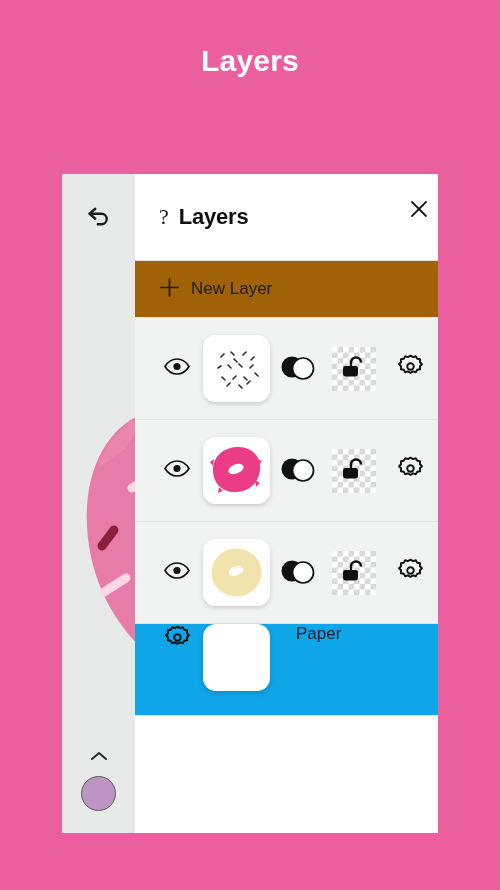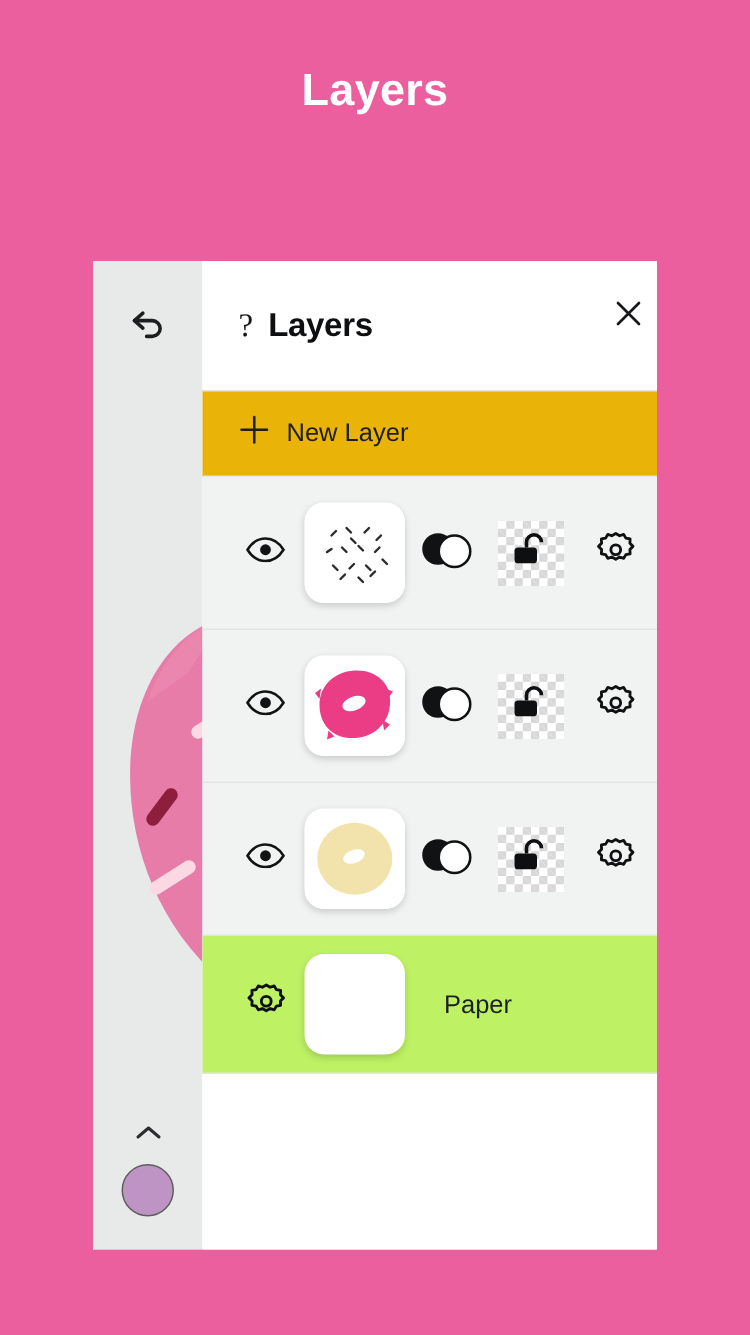--- a/index.html
+++ b/index.html
@@ -128,21 +128,21 @@
   .close-btn {
     position: absolute;
     right: 20px;
     top: 24px;
     width: 26px; height: 26px;
     display: flex; align-items: center; justify-content: center;
   }
 
   .newlayer {
     height: 58px;
-    background: #eab308;
+    background: #a16207;
     display: flex;
     align-items: center;
     padding-left: 24px;
     box-sizing: border-box;
     border-top: 1px solid #e4e5e5;
     border-bottom: 1px solid #e4e5e5;
   }
   .newlayer-label {
     font-size: 17px;
     color: #1c1e20;
@@ -196,24 +196,23 @@
     background-image:
       linear-gradient(45deg, #d8d8d8 25%, transparent 25%, transparent 75%, #d8d8d8 75%),
       linear-gradient(45deg, #d8d8d8 25%, transparent 25%, transparent 75%, #d8d8d8 75%);
     background-size: 11px 11px;
     background-position: 0 0, 5.5px 5.5px;
   }
 
   .paper-row {
     height: 92px;
     display: flex;
-    align-items: center;
     padding: 0 14px 0 20px;
     box-sizing: border-box;
-    background: #bef264;
+    background: #0ea5e9;
     border-bottom: 1px solid #e3e4e4;
   }
   .paper-label {
     font-size: 17px;
     color: #1d1f21;
     margin-left: 26px;
   }
   .panel-tail {
     flex: 1 1 auto;
     background: #ffffff;

